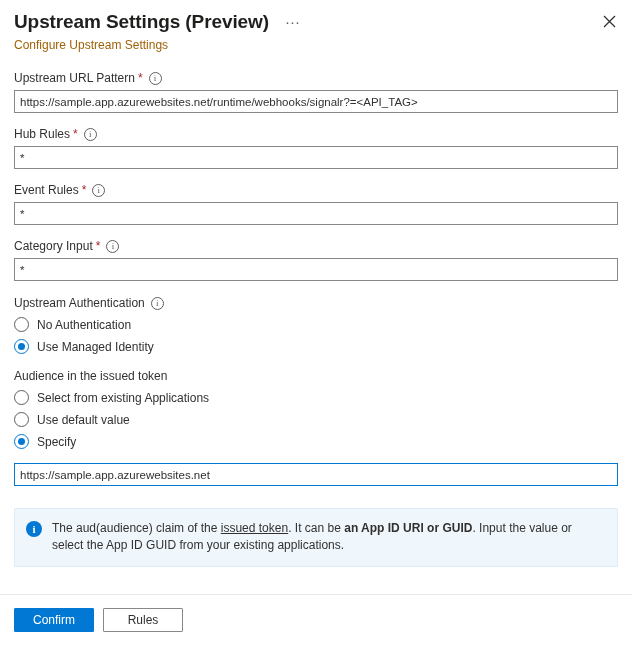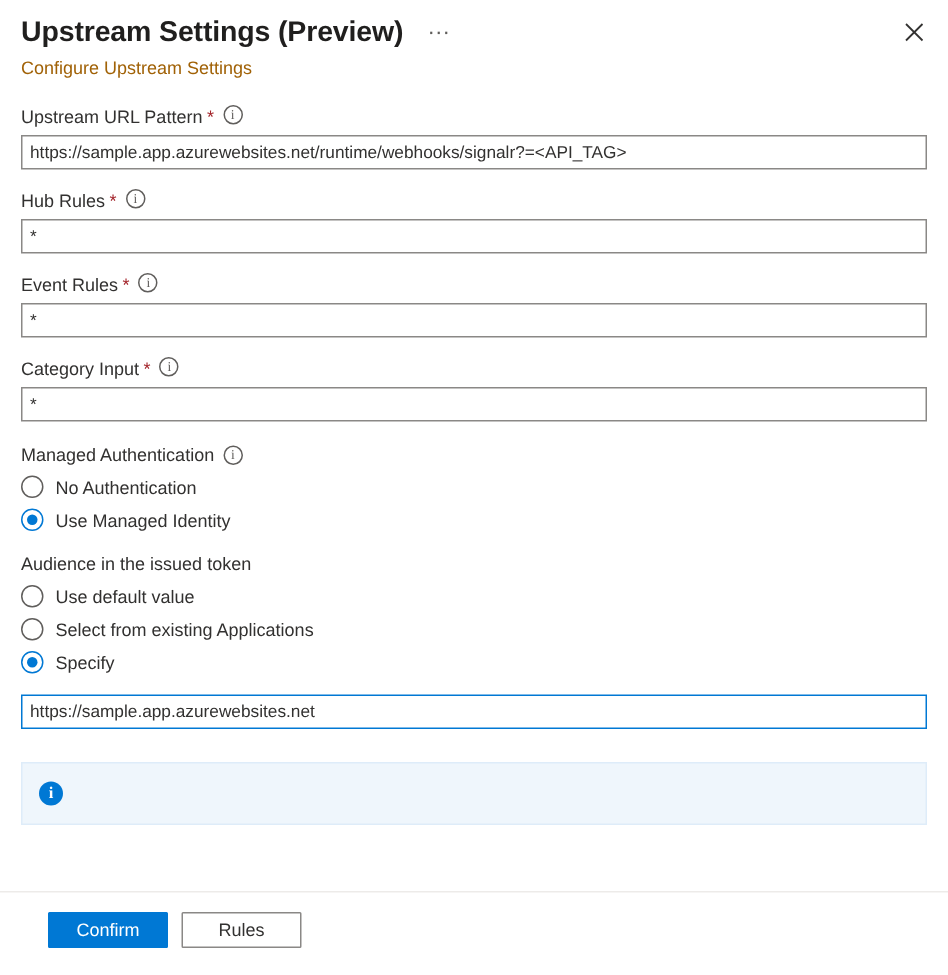--- a/index.html
+++ b/index.html
@@ -68,21 +68,21 @@
   
   .form {
     padding: 0 14px;
     margin-top: 18px;
   }
   .field {
     margin-bottom: 13px;
   }
   .field-label {
     display: flex;
-    align-items: flex-start;
+    align-items: center;
     font-size: 12px;
     color: #323130;
     margin-bottom: 4px;
     line-height: 16px;
   }
   .req {
     color: #a4262c;
     margin-left: 3px;
     font-size: 12px;
   }
@@ -203,21 +203,21 @@
     text-decoration: underline;
     cursor: pointer;
   }
   
   .footer {
     position: absolute;
     left: 0;
     bottom: 0;
     width: 632px;
     box-sizing: border-box;
-    padding: 0 14px 18px 32px;
+    padding: 0 14px 18px 14px;
     border-top: 1px solid #edebe9;
     padding-top: 13px;
     display: flex;
     align-items: center;
     background: #fff;
   }
   .btn-primary {
     background: #0078d4;
     color: #ffffff;
     border: 1px solid #0078d4;
@@ -295,58 +295,61 @@
       <div class="field-label">
         <span>Category Input</span>
         <span class="req">*</span>
         <span class="info-icon">i</span>
       </div>
       <input class="text-input" type="text" value="*" style="">
     </div>
 
     <div class="section-gap">
       <div class="group-label">
-        <span>Managed Authentication</span>
+        <span>Upstream Authentication</span>
         <span class="info-icon">i</span>
       </div>
       <div class="radio-row">
         <span class="radio"></span>
         <span class="radio-label">No Authentication</span>
       </div>
       <div class="radio-row">
         <span class="radio checked"></span>
         <span class="radio-label">Use Managed Identity</span>
       </div>
     </div>
 
     <div class="section-gap">
       <div class="group-label">
         <span>Audience in the issued token</span>
       </div>
       <div class="radio-row">
         <span class="radio"></span>
+        <span class="radio-label">Select from existing Applications</span>
+      </div>
+      <div class="radio-row">
+        <span class="radio"></span>
         <span class="radio-label">Use default value</span>
-      </div>
-      <div class="radio-row">
-        <span class="radio"></span>
-        <span class="radio-label">Select from existing Applications</span>
       </div>
       <div class="radio-row">
         <span class="radio checked"></span>
         <span class="radio-label">Specify</span>
       </div>
       <div class="specify-input-wrap">
         <input class="text-input focused" type="text" value="https://sample.app.azurewebsites.net" style="">
       </div>
     </div>
 
   </div>
 
   <div class="banner">
     <div class="banner-icon">i</div>
+    <div class="banner-text">
+      <span>The aud(audience) claim of the </span><span class="banner-link">issued token</span><span>. It can be </span><b>an App ID URI or GUID</b><span>. Input the value or select the App ID GUID from your existing applications.</span>
+    </div>
   </div>
 
   <div class="footer">
     <button class="btn-primary">Confirm</button>
     <button class="btn-default">Rules</button>
   </div>
 
 </div>
 
 </body></html>

